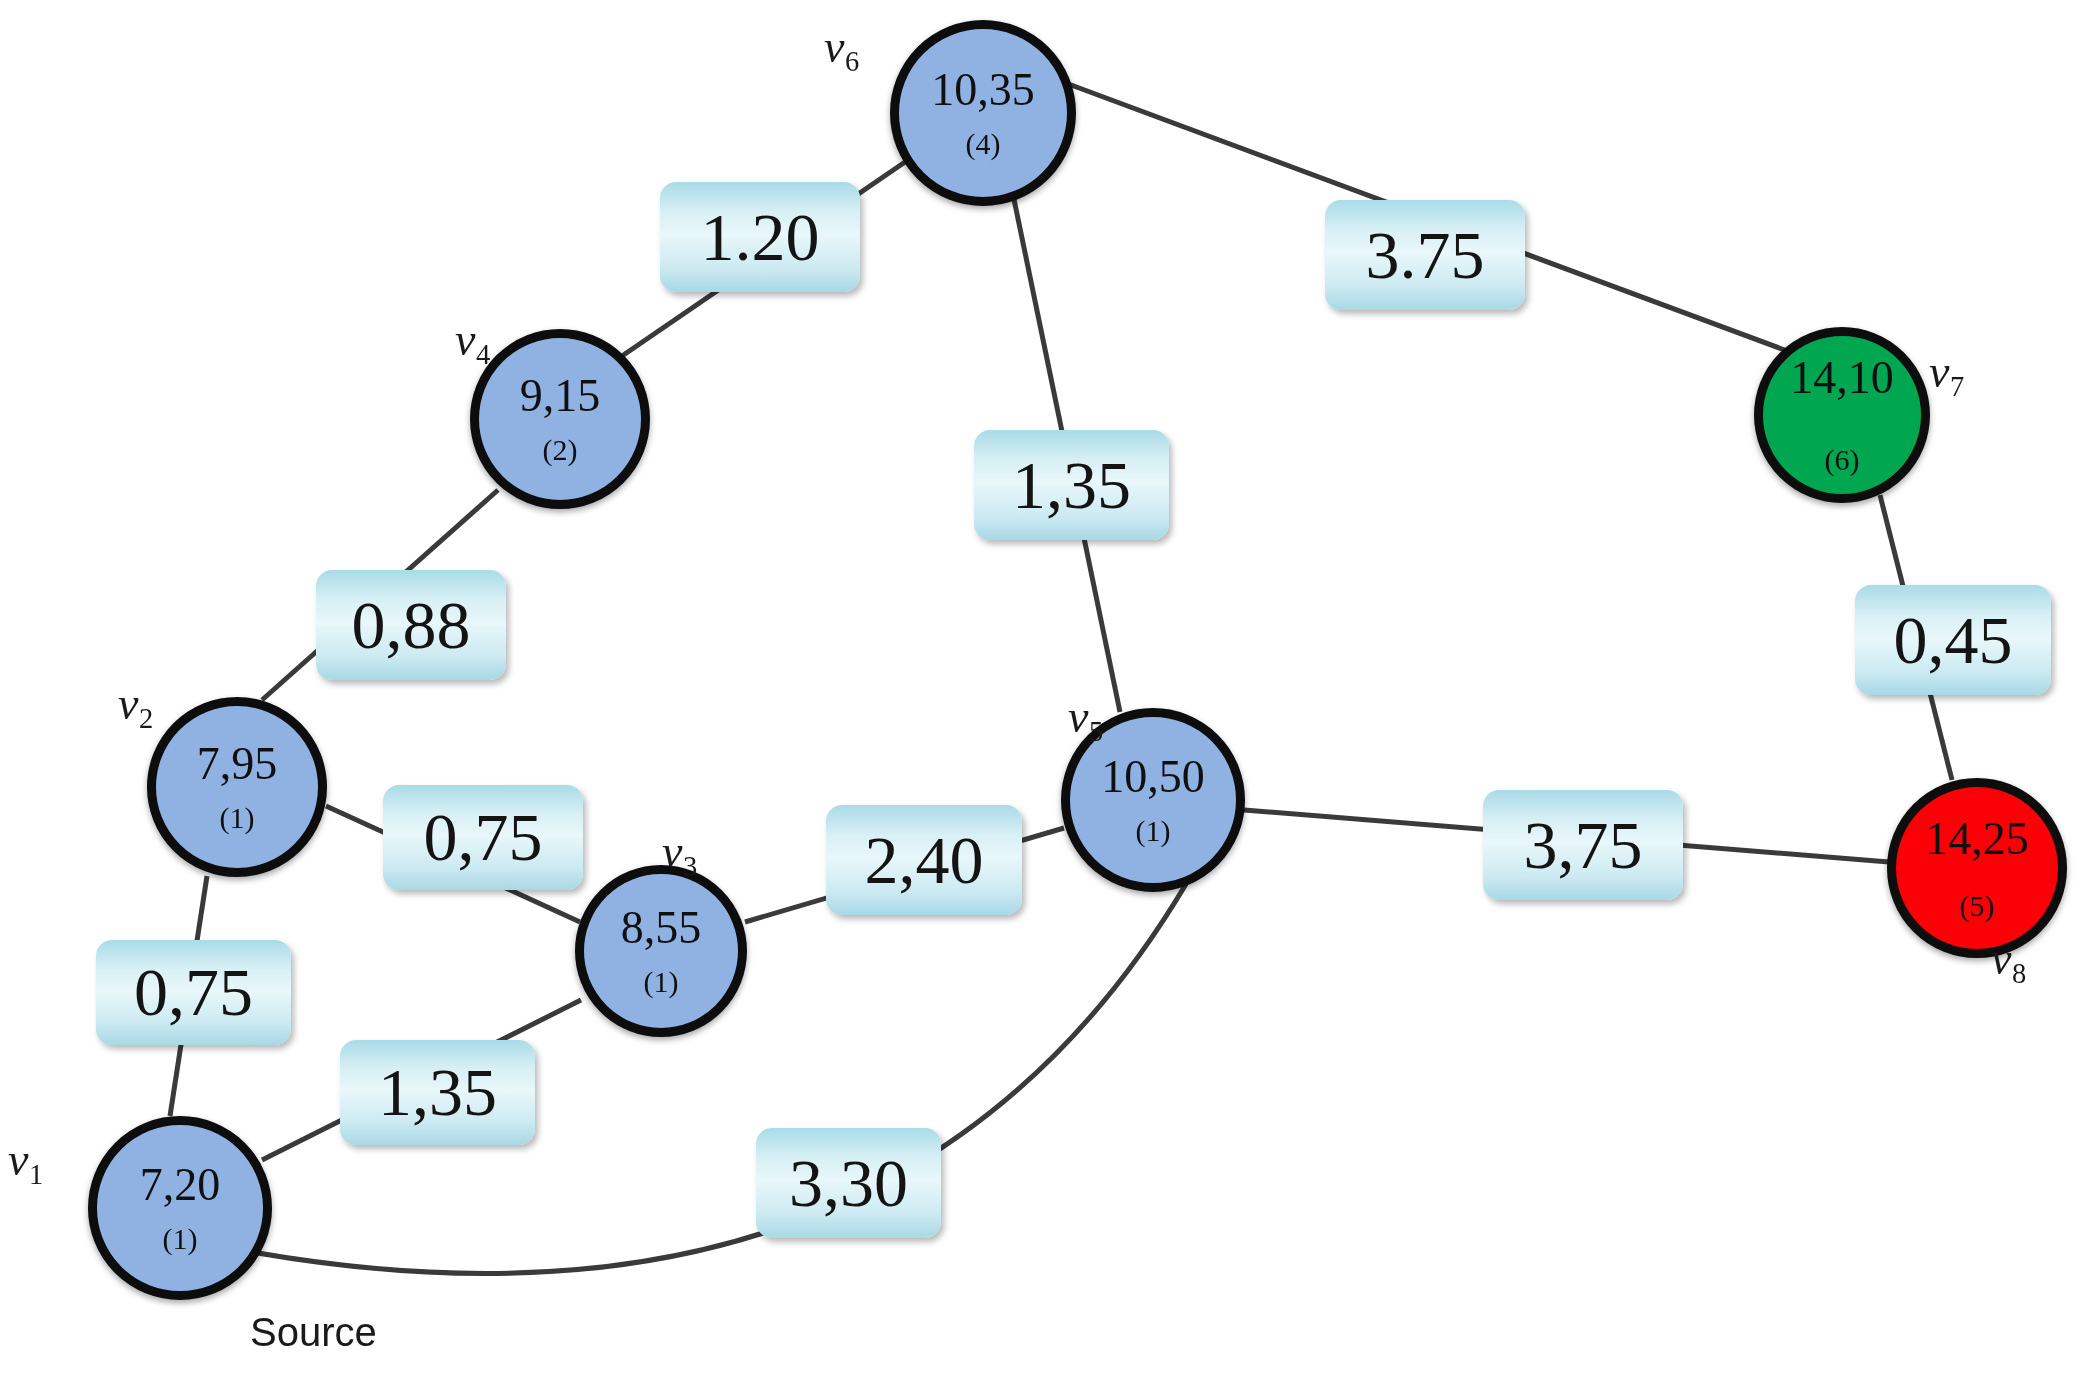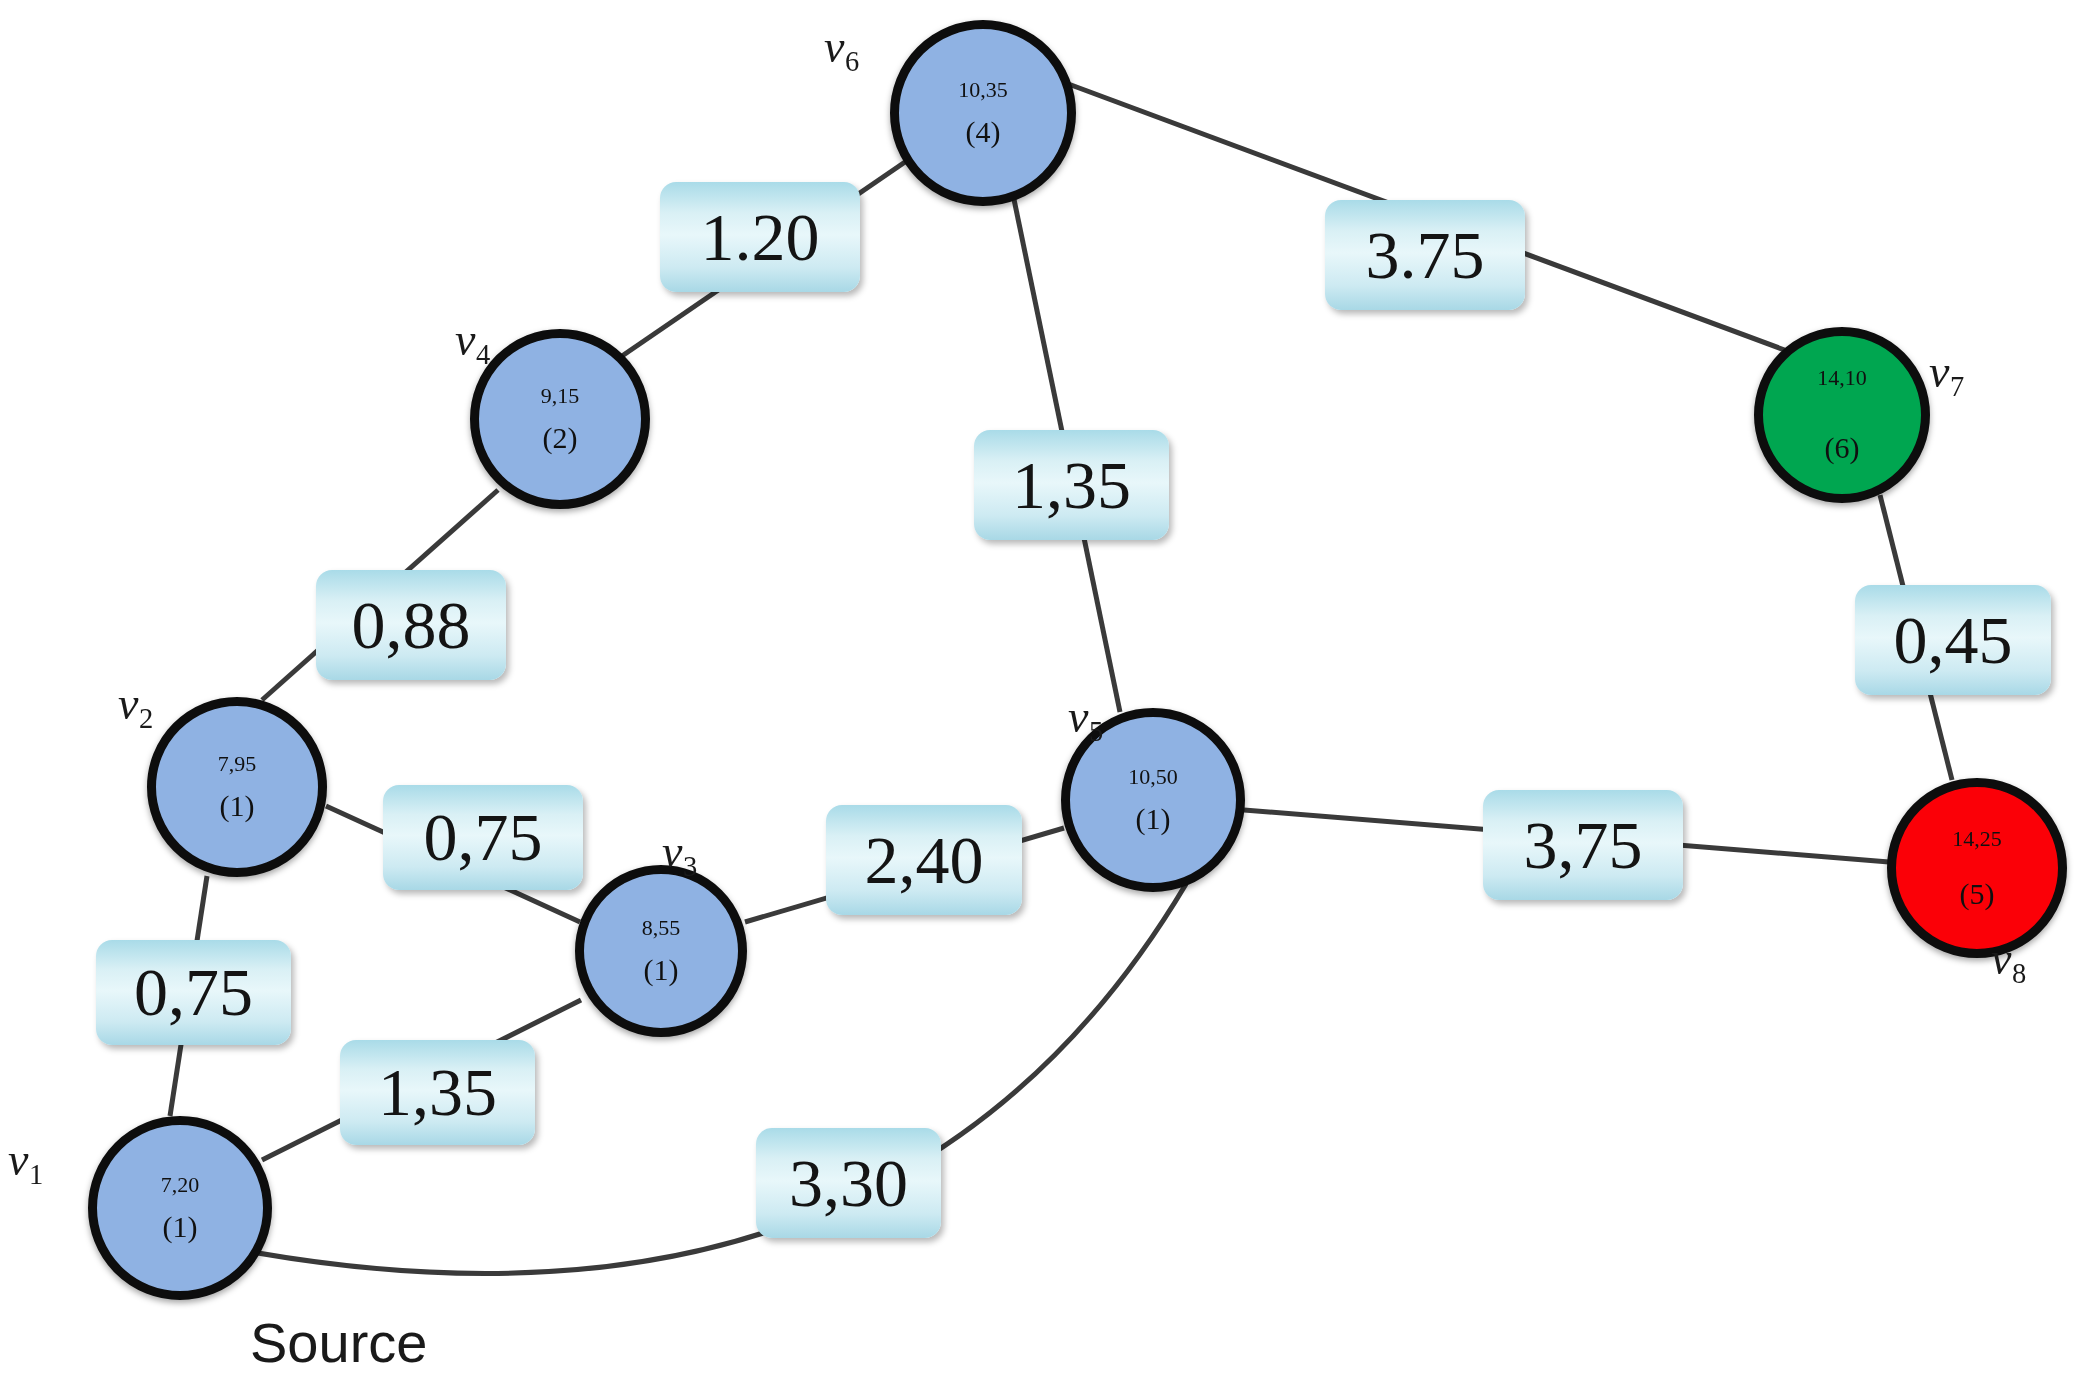--- a/index.html
+++ b/index.html
@@ -36,21 +36,21 @@
     align-items: center;
     justify-content: center;
     background: #8fb2e3;
     box-shadow: 0 3px 6px rgba(0,0,0,0.35);
   }
   .node.green { background: #00a650; gap: 28px; }
   .node.red   { background: #fb0007; }
 
   .node .val {
     font-family: "Liberation Serif", serif;
-    font-size: 22px;
+    font-size: 46px;
     color: #101010;
     line-height: 1.0;
     letter-spacing: 0px;
     margin-bottom: 16px;
   }
   .node .cnt {
     font-family: "Liberation Serif", serif;
     font-size: 30px;
     color: #101010;
     line-height: 1.0;
@@ -91,21 +91,21 @@
     font-family: "Liberation Serif", serif;
     font-size: 68px;
     color: #141414;
     box-sizing: border-box;
   }
 
   
   #source-label {
     position: absolute;
     font-family: "Liberation Sans", sans-serif;
-    font-size: 56px;
+    font-size: 40px;
     color: #1a1a1a;
     white-space: nowrap;
   }
 </style>
 </head>
 <body>
 
 <div id="canvas">
 
   <svg id="edges" viewBox="0 0 2090 1389" preserveAspectRatio="none">

